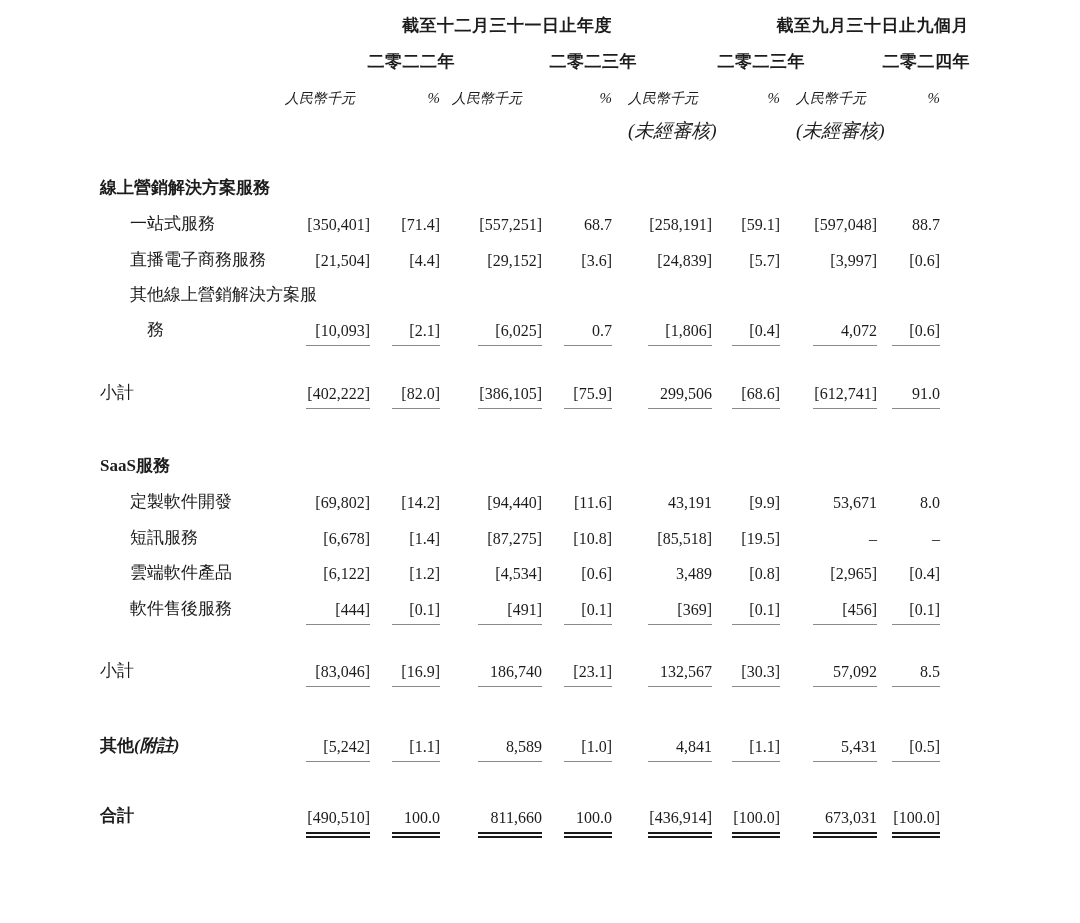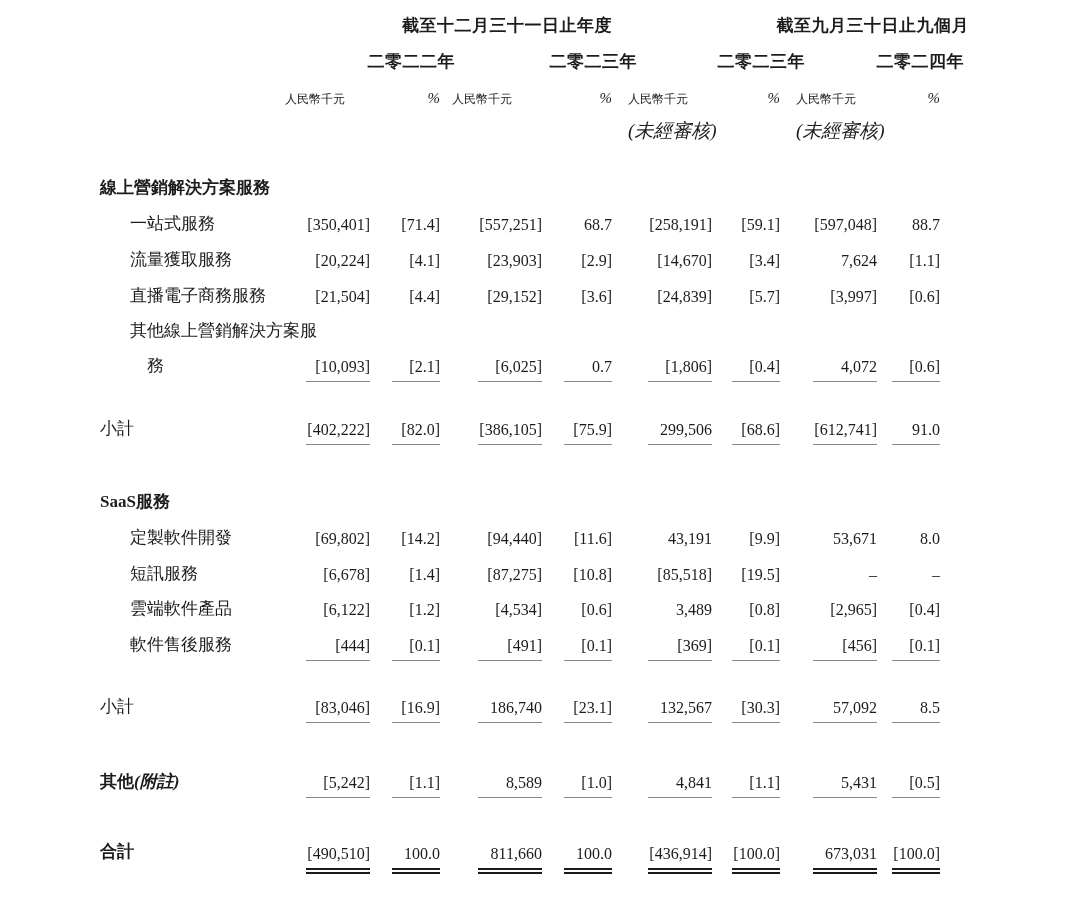--- a/index.html
+++ b/index.html
@@ -21,21 +21,21 @@
   .num{text-align:right;}
   .v{display:inline-block;text-align:right;border-bottom:1px solid transparent;padding-bottom:5px;line-height:1.15;}
   .c .v{min-width:64px;}
   .p .v{min-width:48px;}
   tr.ul td.num .v{border-bottom-color:#8a8a8a;}
   tr.dbl td.num .v{border-bottom:2.5px solid #1a1a1a;position:relative;}
   tr.dbl td.num .v::after{content:"";position:absolute;left:0;right:0;bottom:-6px;height:2.5px;background:#1a1a1a;}
   tr.dbl .lbl{padding-bottom:8px;font-family:Liberation Serif, serif;}
   
   .gh,.yh{font-weight:bold;font-size:17px;text-align:right;padding-bottom:4px;letter-spacing:0.5px;}
-  .uh{font-size:12px;padding-bottom:5px;}
+  .uh{font-style:italic;font-size:14px;padding-bottom:5px;}
   .ph{font-style:italic;font-size:15px;text-align:right;padding-bottom:5px;}
   .ua{font-style:italic;font-size:19px;padding-bottom:4px;}
   .sh{position:relative;display:inline-block;}
 </style>
 </head>
 <body>
 
 <div class="page">
   <table>
     <colgroup>
@@ -55,21 +55,21 @@
       <td></td>
       <td class="gh" colspan="4"><span class="sh">截至十二月三十一日止年度</span></td>
       <td class="gh" colspan="4"><span class="sh" style="left:29px">截至九月三十日止九個月</span></td>
     </tr>
 
     <tr style="height:36px">
       <td></td>
       <td class="yh" colspan="2"><span class="sh" style="left:15px">二零二二年</span></td>
       <td class="yh" colspan="2"><span class="sh" style="left:25px">二零二三年</span></td>
       <td class="yh" colspan="2"><span class="sh" style="left:25px">二零二三年</span></td>
-      <td class="yh" colspan="2"><span class="sh" style="left:24px">二零二四年</span></td>
+      <td class="yh" colspan="2"><span class="sh" style="left:30px">二零二四年</span></td>
     </tr>
 
     <tr style="height:36px">
       <td></td>
       <td class="uh"><span>人民幣千元</span></td>
       <td class="ph"><span>%</span></td>
       <td class="uh" style="padding-left:12px"><span>人民幣千元</span></td>
       <td class="ph"><span>%</span></td>
       <td class="uh" style="padding-left:16px"><span>人民幣千元</span></td>
       <td class="ph"><span>%</span></td>
@@ -94,31 +94,20 @@
       <td class="num c"><span class="v">[350,401]</span></td>
       <td class="num p"><span class="v">[71.4]</span></td>
       <td class="num c"><span class="v">[557,251]</span></td>
       <td class="num p"><span class="v">68.7</span></td>
       <td class="num c"><span class="v">[258,191]</span></td>
       <td class="num p"><span class="v">[59.1]</span></td>
       <td class="num c"><span class="v">[597,048]</span></td>
       <td class="num p"><span class="v">88.7</span></td>
     </tr>
 
-    <tr style="height:36px">
-      <td class="lbl ind">流量獲取服務</td>
-      <td class="num c"><span class="v">[20,224]</span></td>
-      <td class="num p"><span class="v">[4.1]</span></td>
-      <td class="num c"><span class="v">[23,903]</span></td>
-      <td class="num p"><span class="v">[2.9]</span></td>
-      <td class="num c"><span class="v">[14,670]</span></td>
-      <td class="num p"><span class="v">[3.4]</span></td>
-      <td class="num c"><span class="v">7,624</span></td>
-      <td class="num p"><span class="v">[1.1]</span></td>
-    </tr>
 
     <tr style="height:36px">
       <td class="lbl ind">直播電子商務服務</td>
       <td class="num c"><span class="v">[21,504]</span></td>
       <td class="num p"><span class="v">[4.4]</span></td>
       <td class="num c"><span class="v">[29,152]</span></td>
       <td class="num p"><span class="v">[3.6]</span></td>
       <td class="num c"><span class="v">[24,839]</span></td>
       <td class="num p"><span class="v">[5.7]</span></td>
       <td class="num c"><span class="v">[3,997]</span></td>

